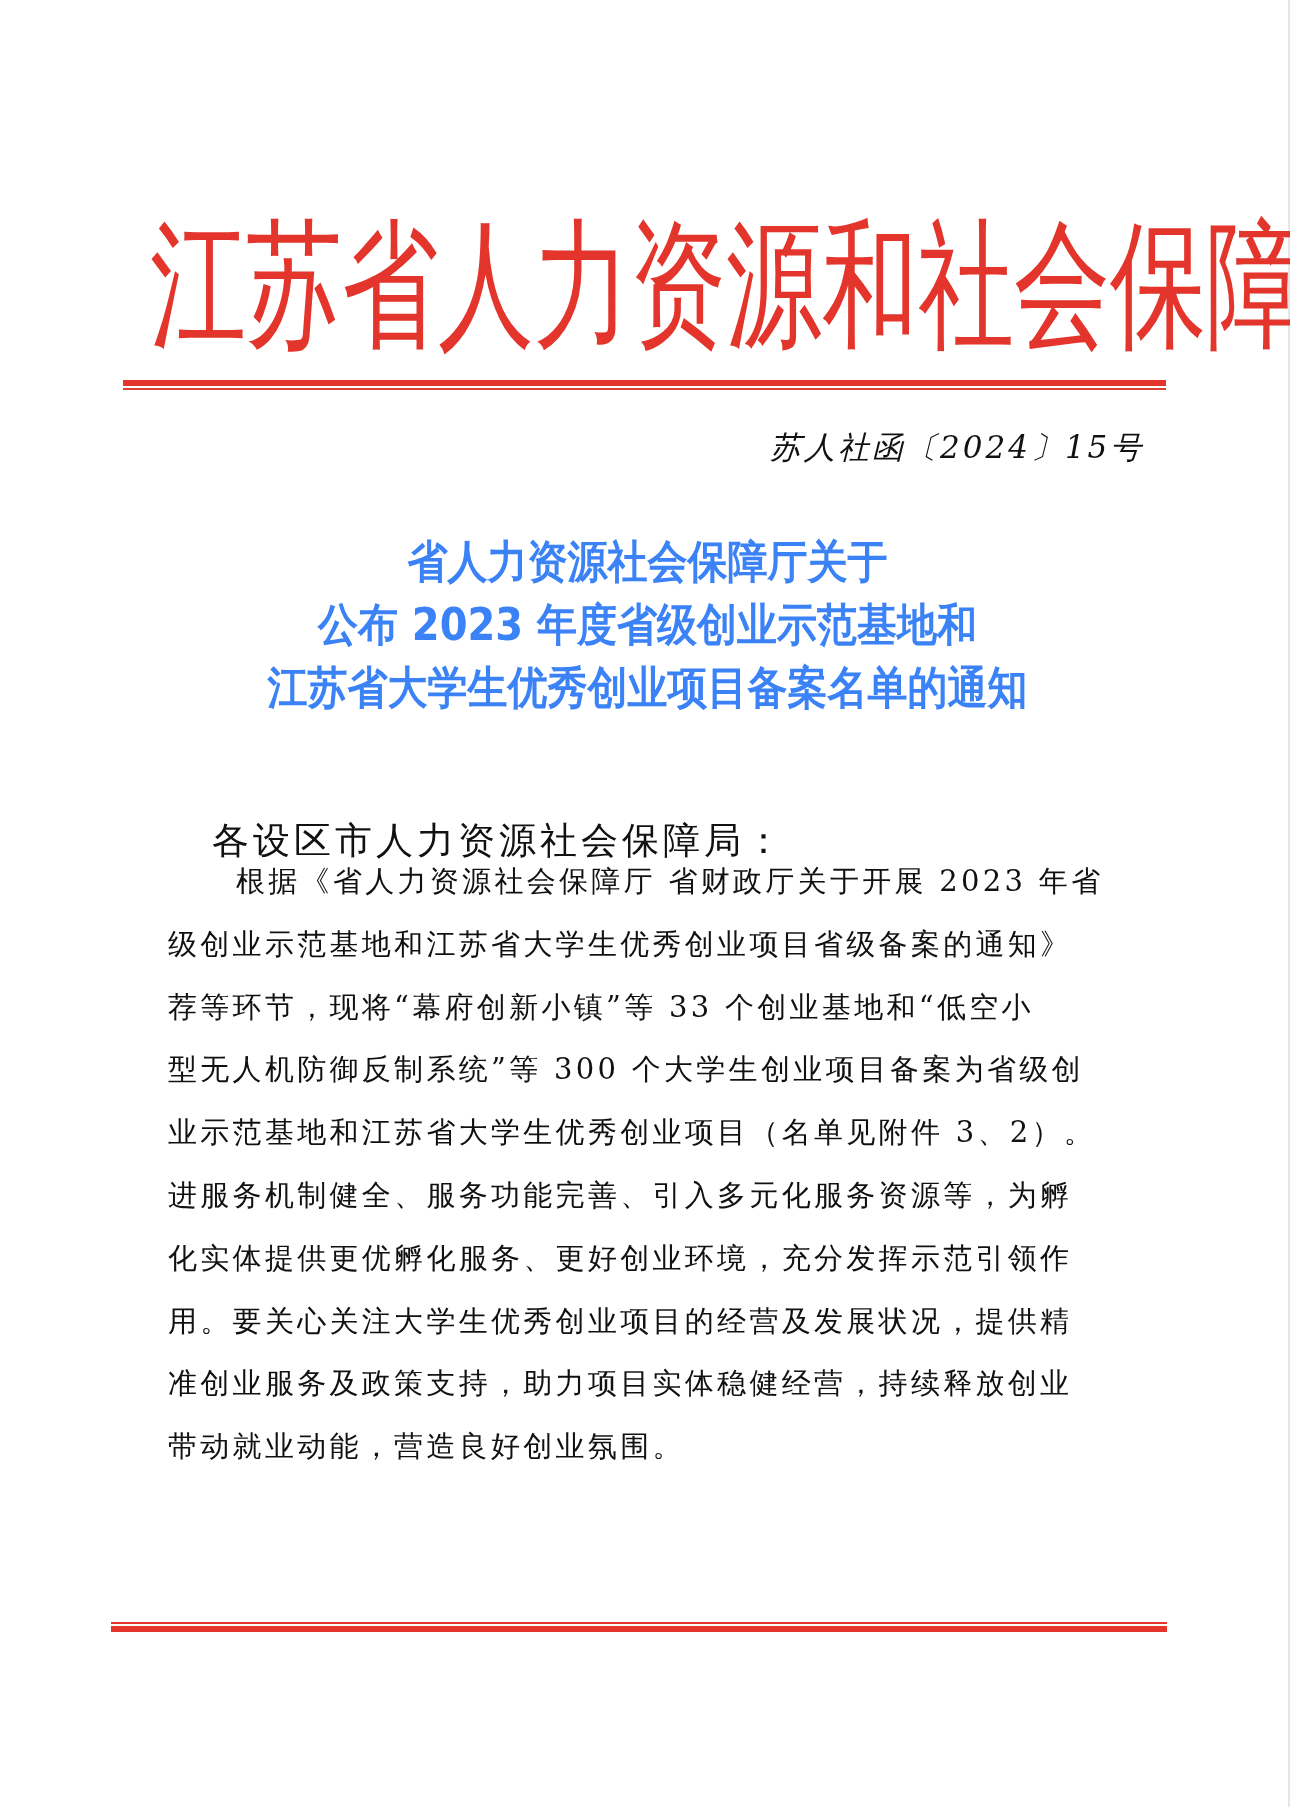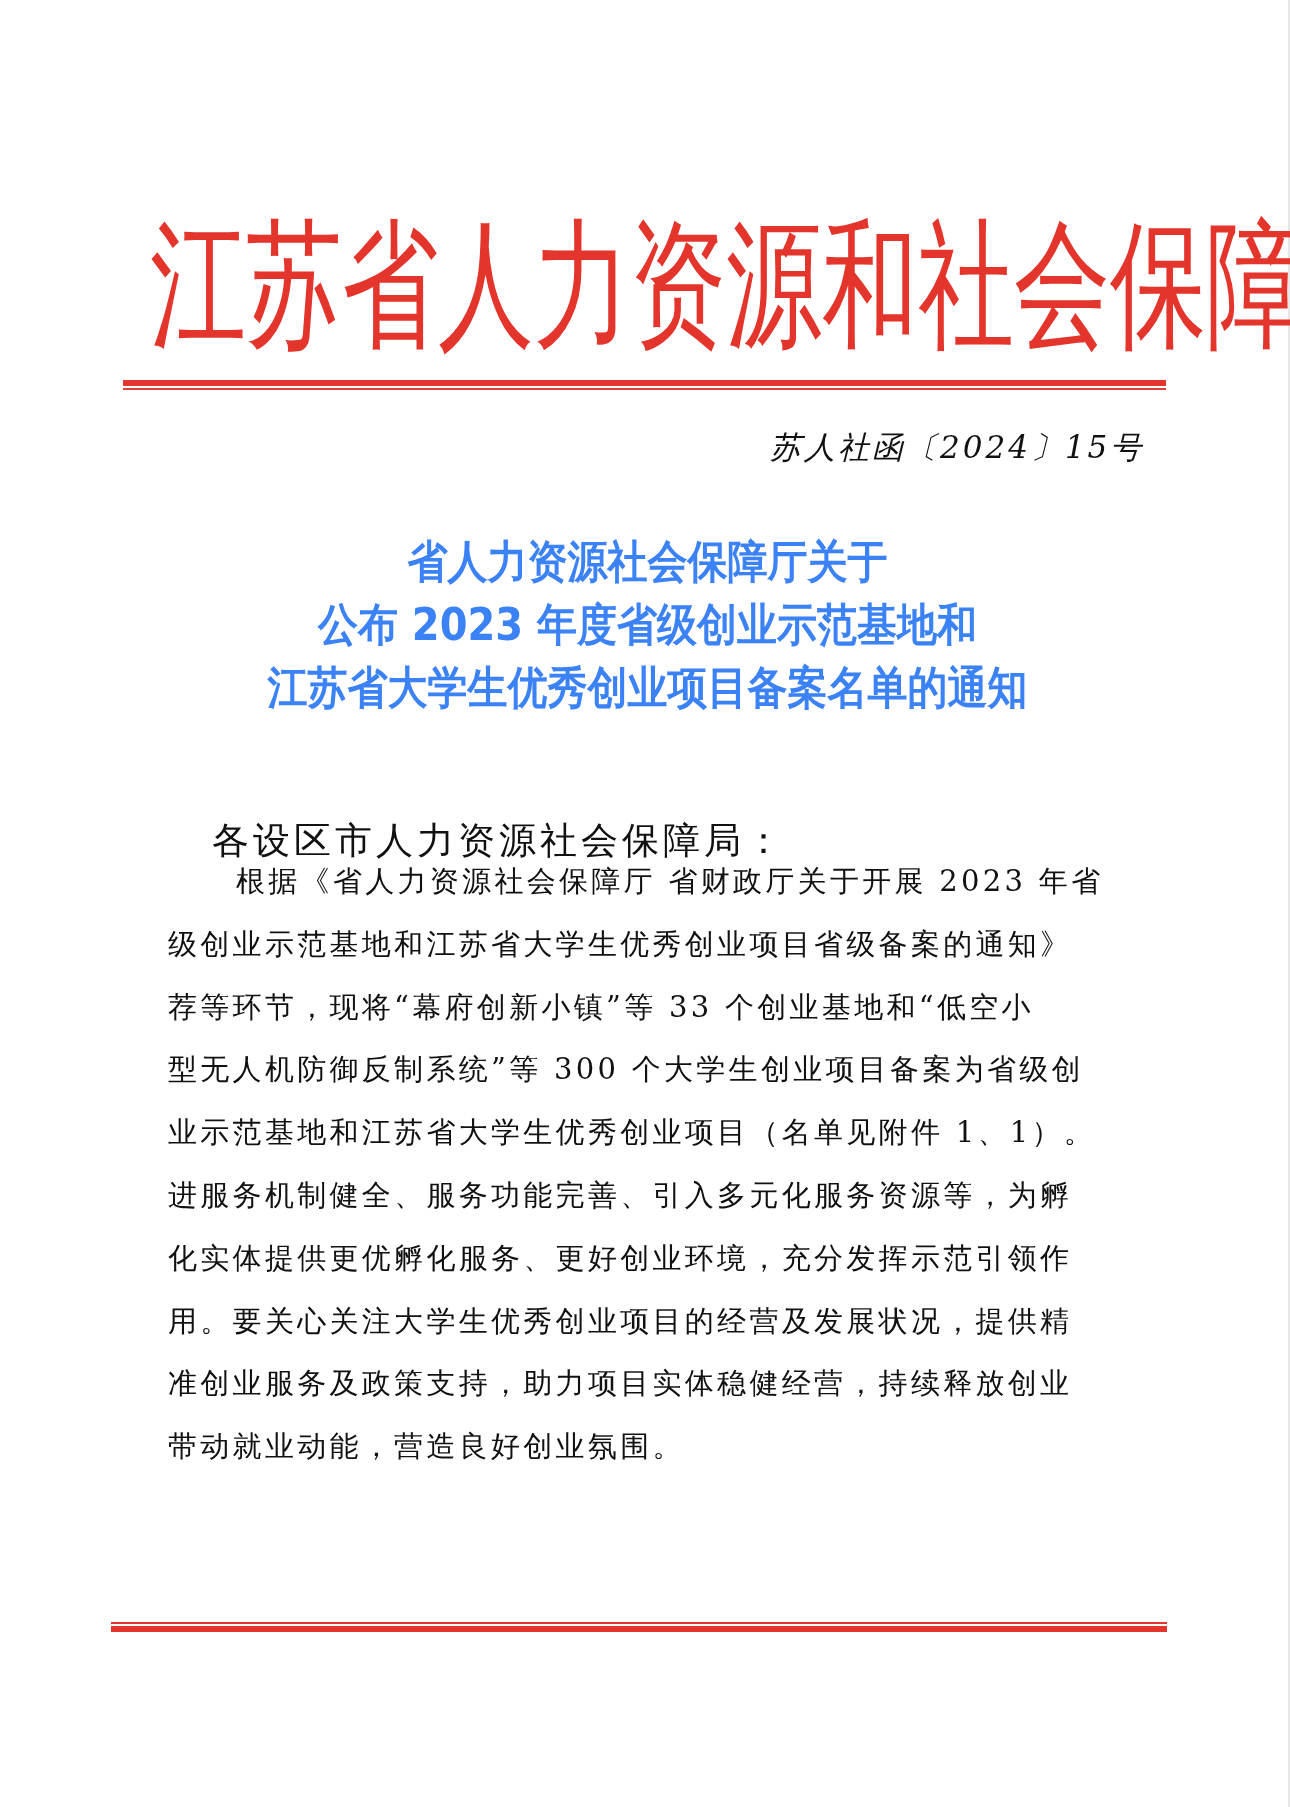--- a/index.html
+++ b/index.html
@@ -151,21 +151,21 @@
 </div>
 
 <div class="addressee">各设区市人力资源社会保障局：</div>
 
 <div class="body">
   <div>
     <span class="line indent">根据《省人力资源社会保障厅 省财政厅关于开展 2023 年省</span>
     <span class="line">级创业示范基地和江苏省大学生优秀创业项目省级备案的通知》</span>
     <span class="line">荐等环节，现将“幕府创新小镇”等 33 个创业基地和“低空小</span>
     <span class="line">型无人机防御反制系统”等 300 个大学生创业项目备案为省级创</span>
-    <span class="line">业示范基地和江苏省大学生优秀创业项目（名单见附件 1、1）。</span>
+    <span class="line">业示范基地和江苏省大学生优秀创业项目（名单见附件 3、2）。</span>
   </div>
   <div>
     <span class="line">进服务机制健全、服务功能完善、引入多元化服务资源等，为孵</span>
     <span class="line">化实体提供更优孵化服务、更好创业环境，充分发挥示范引领作</span>
     <span class="line">用。要关心关注大学生优秀创业项目的经营及发展状况，提供精</span>
     <span class="line">准创业服务及政策支持，助力项目实体稳健经营，持续释放创业</span>
     <span class="line">带动就业动能，营造良好创业氛围。</span>
   </div>
 </div>
 

